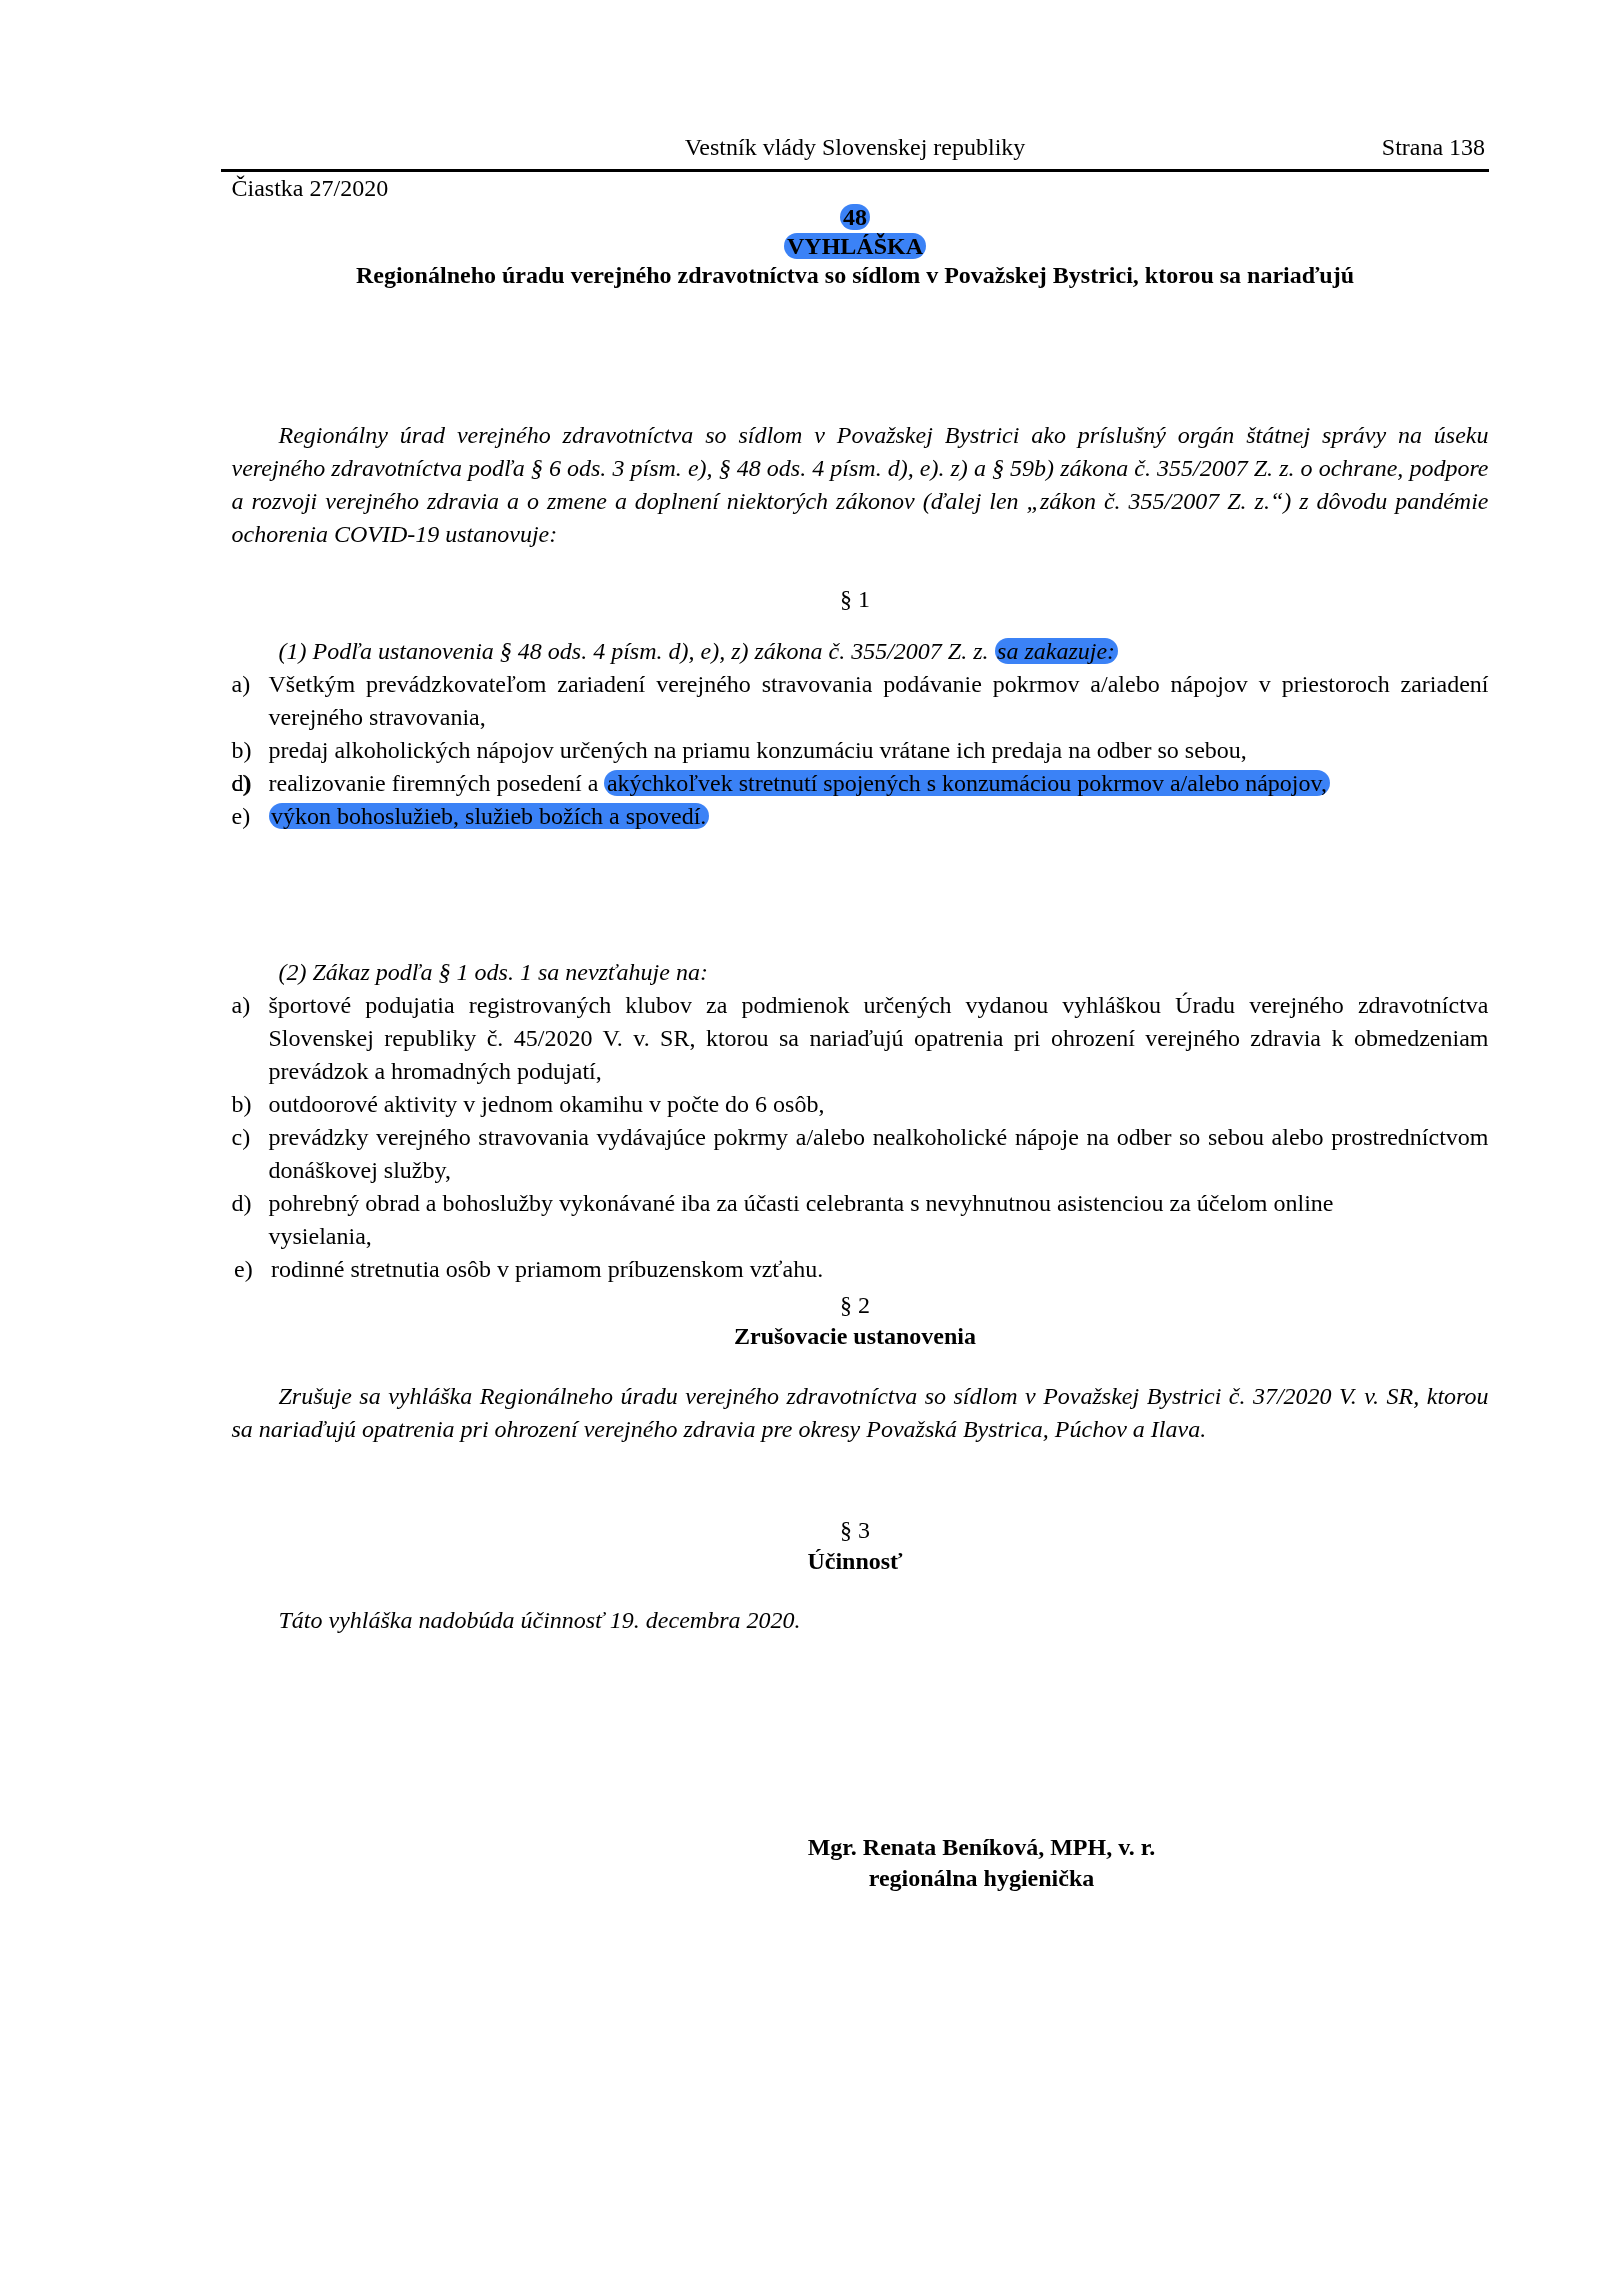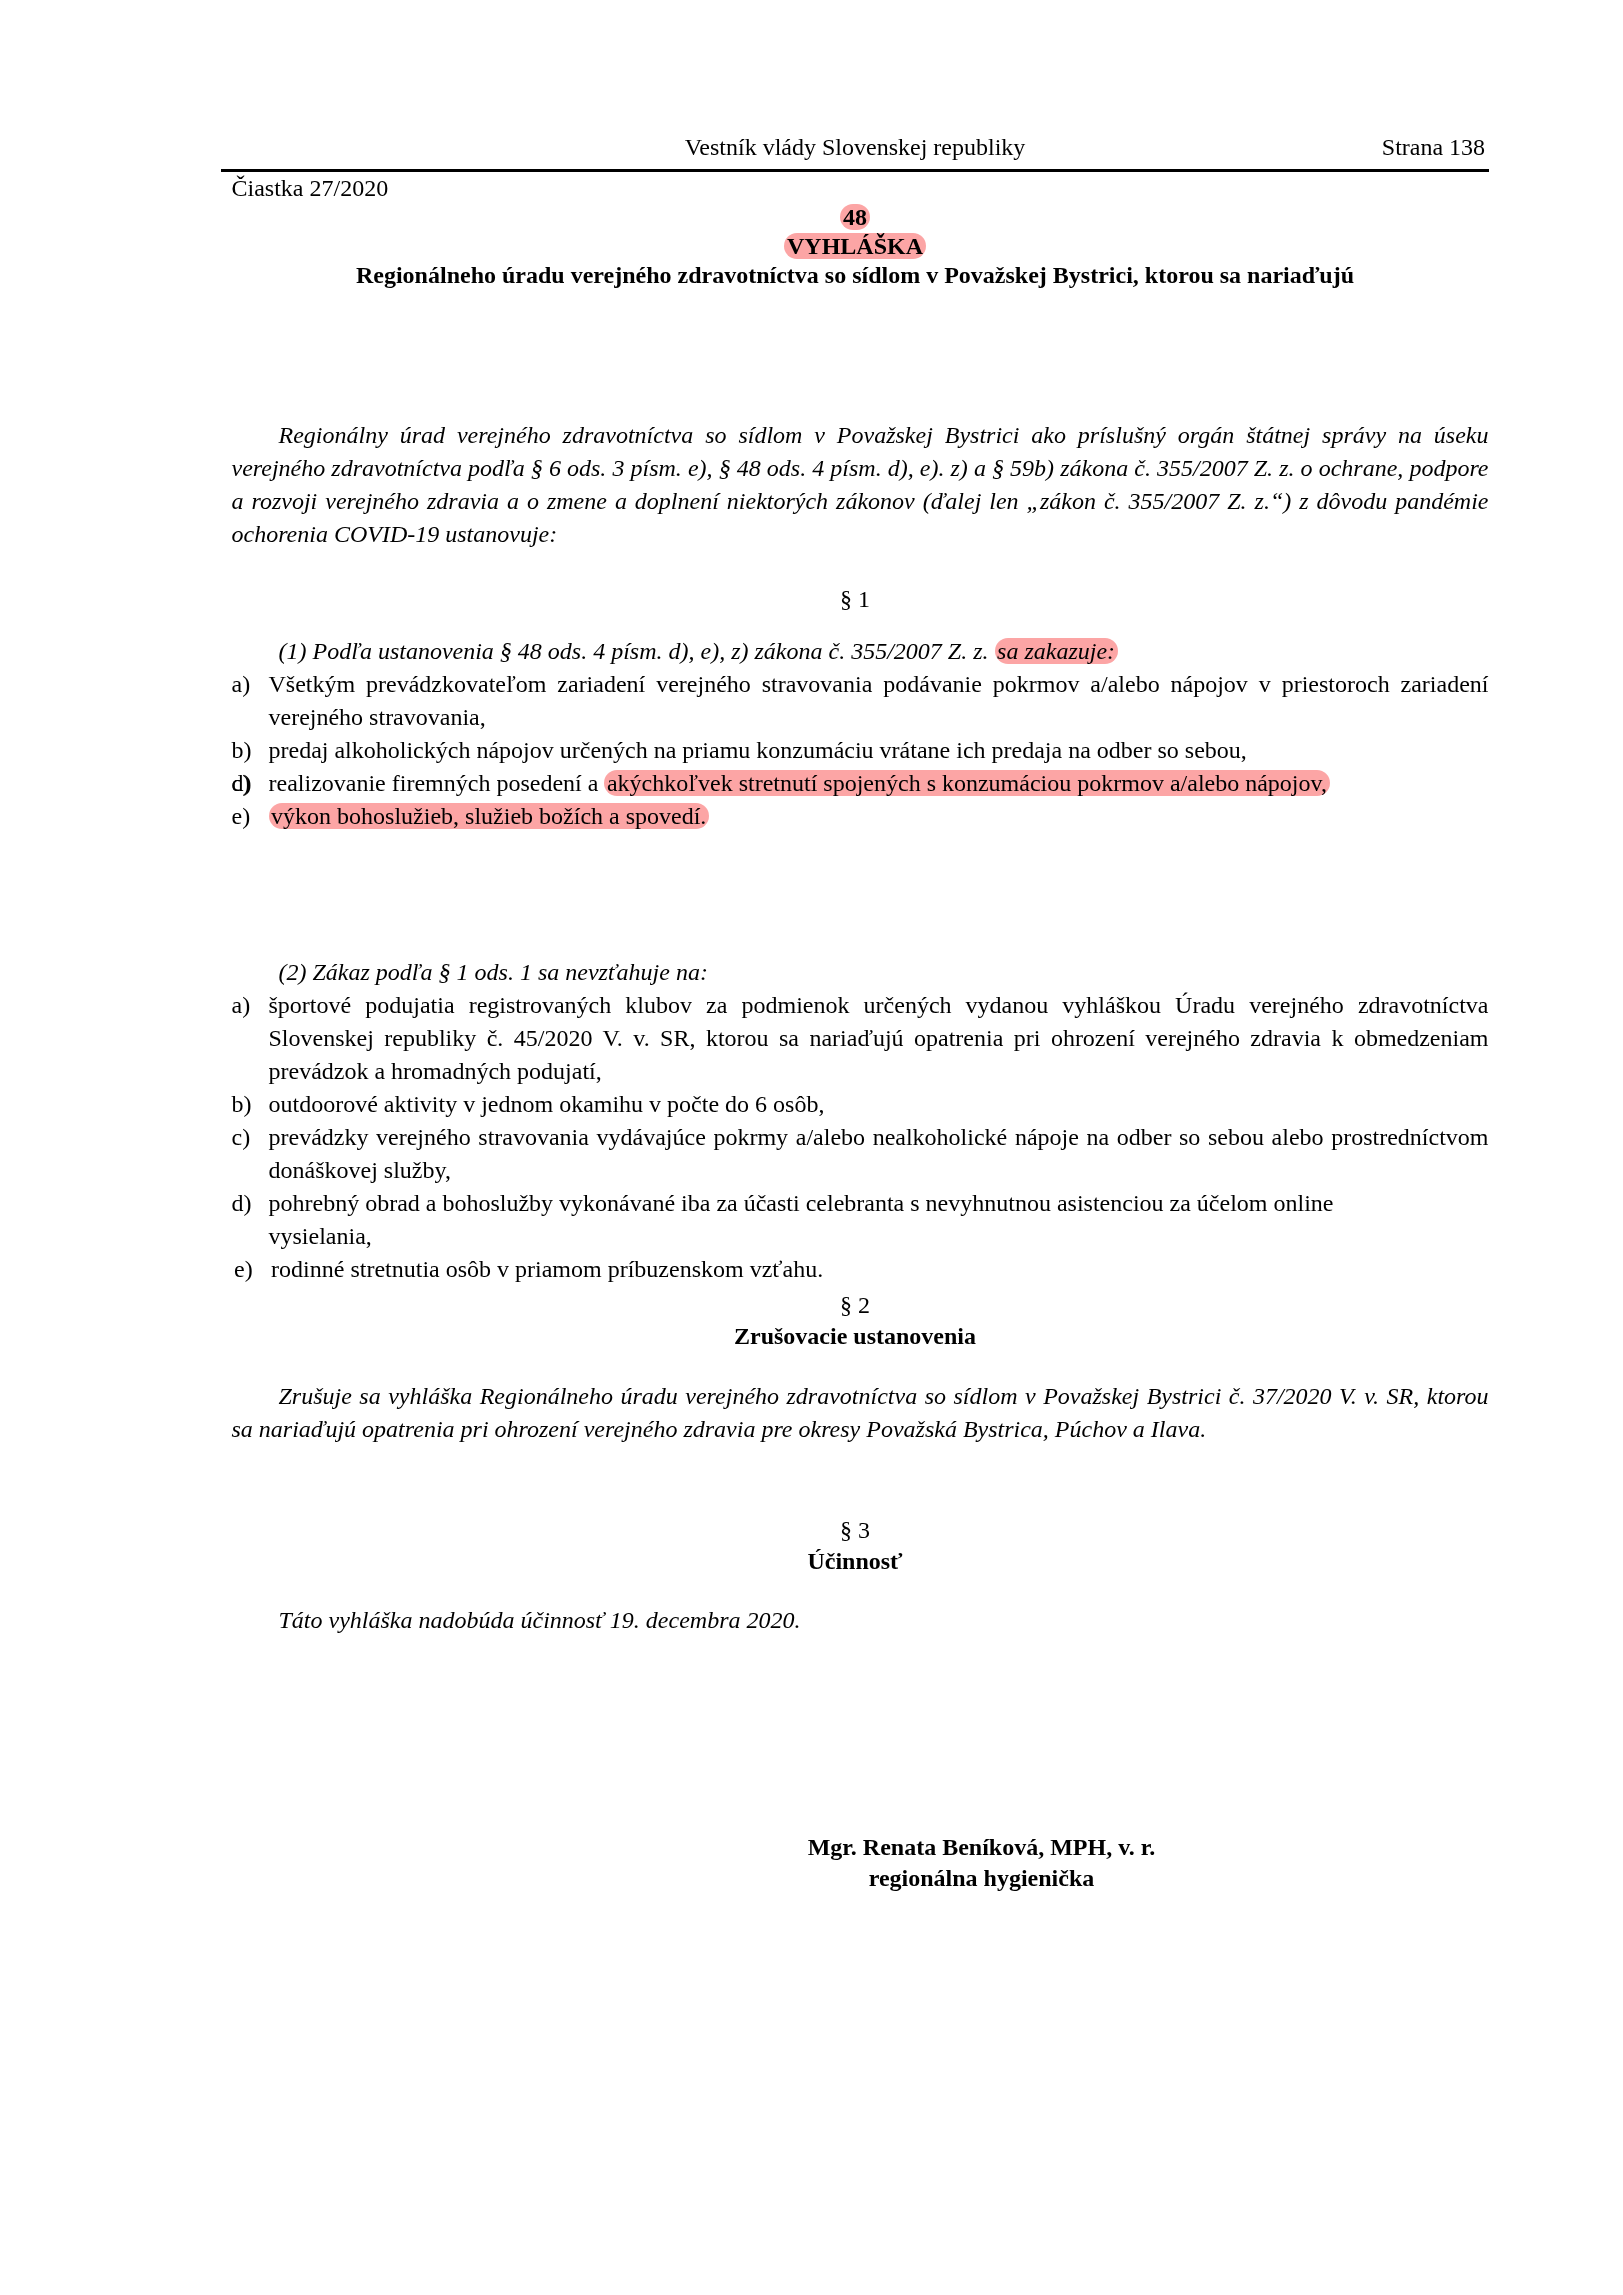--- a/index.html
+++ b/index.html
@@ -35,21 +35,21 @@
     .rh-right { position: absolute; right: 3.9px; top: 0; }
     .header-rule {
       position: absolute;
       top: 169px;
       left: 0;
       width: 1268px;
       height: 2.6px;
       background: #000;
     }
     .hl {
-      background: #fca5a5;
+      background: #3b82f6;
       border-radius: 13px;
       padding: 0 2.6px;
       margin-top: 44px;
     }
     .title-block {
       position: absolute;
       top: 203px;
       left: 0;
       width: 1268px;
       text-align: center;

